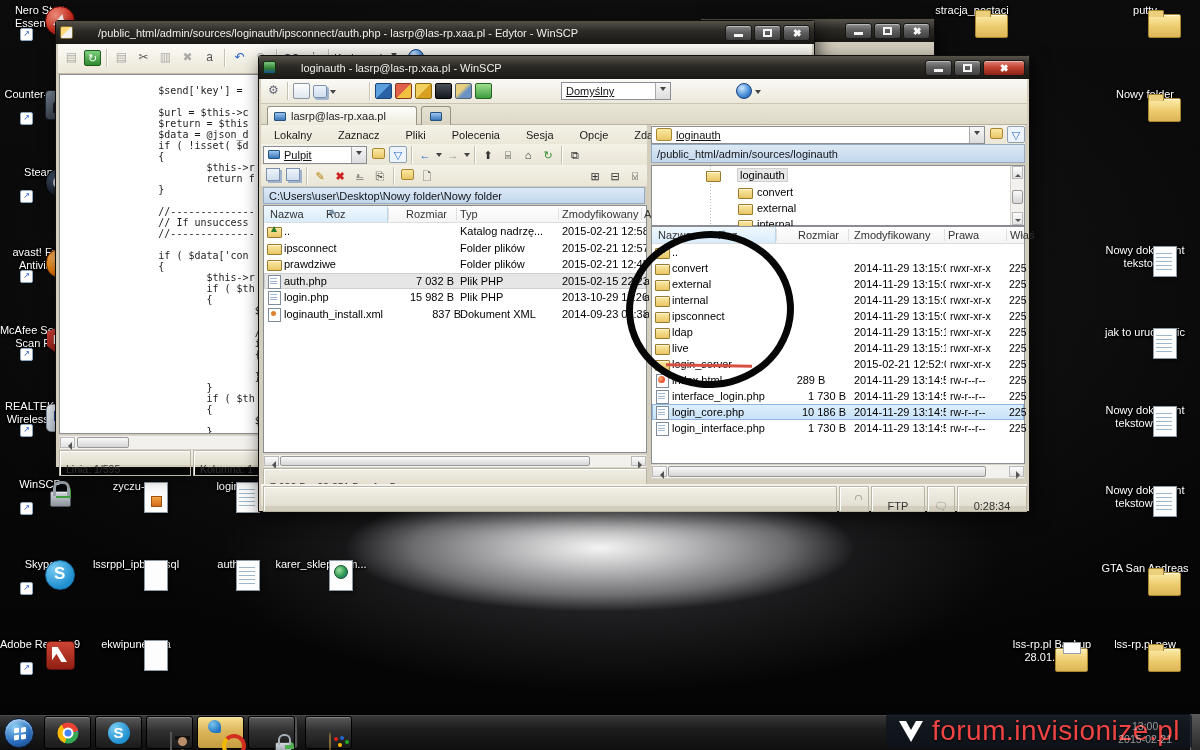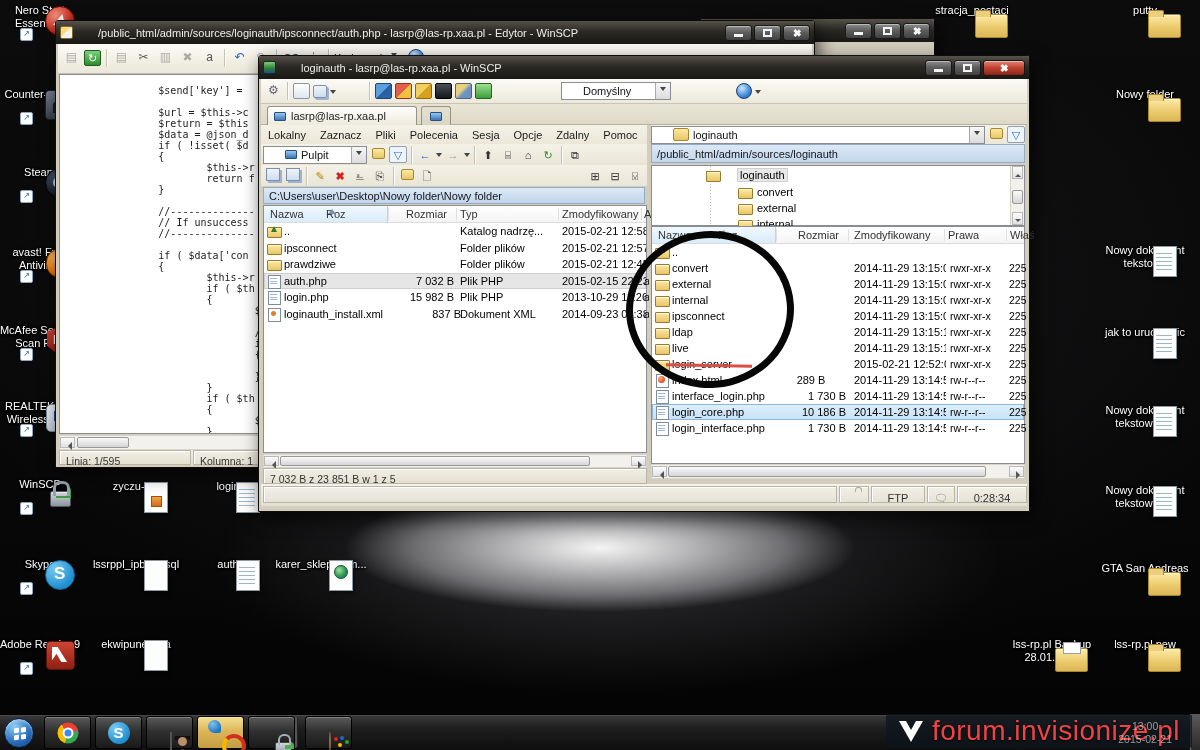--- a/index.html
+++ b/index.html
@@ -101,52 +101,52 @@
   .ecode pre { font-family:"DejaVu Sans Mono", monospace; font-size:10px; line-height:11px;
                color:#1c1c1c; tab-size:8; padding:10px 0 0 2px; }
   .escroll { position:absolute; left:3px; right:3px; bottom:17px; height:15px; background:#f2f1ed; border:1px solid #d7d4ca; }
   .hs-ar { position:absolute; top:1px; bottom:1px; width:15px; background:linear-gradient(#fcfcfc,#e2e2e2); border:1px solid #b9b9b9; }
   .hs-ar::after { content:''; position:absolute; left:5px; top:4px; border:4px solid transparent; }
   .hs-ar.l::after { border-right-color:#555; left:3px; }
   .hs-ar.r::after { border-left-color:#555; left:6px; }
   .hs-th { position:absolute; top:1px; bottom:1px; background:linear-gradient(#fafafa,#d5d5d5); border:1px solid #989898; border-radius:2px; }
   .estatus { position:absolute; left:3px; right:3px; bottom:2px; height:15px; display:flex; gap:2px;
              background:linear-gradient(#f1efe6,#e3dfd0); font-size:10.5px; color:#333; }
-  .scell { border:1px solid #b9b5a5; box-shadow:inset 1px 1px 0 #fff; padding:4px 6px; line-height:13px; }
+  .scell { border:1px solid #b9b5a5; box-shadow:inset 1px 1px 0 #fff; padding:12px 6px; line-height:13px; }
   
   #frag-win { left:700px; top:18px; width:235px; height:58px; z-index:5; }
   
   #winscp-win { left:258px; top:55px; width:772px; height:457px; z-index:20; }
   .wtoolbar { position:absolute; left:2px; right:2px; top:23px; height:25px;
               background:linear-gradient(#fbfaf6,#ece8da); border-bottom:1px solid #c9c4b4;
               display:flex; align-items:center; gap:3px; padding:0 4px; }
   .mini { width:17px; height:16px; border-radius:2px; }
   .mi-gear { font-size:12px; color:#667; text-align:center; line-height:15px; }
   .mi-doc { background:linear-gradient(#fff,#dfe6ee); border:1px solid #8a95a5; }
   .mi-copy { background:linear-gradient(#eef4fb,#cfdded); border:1px solid #7d90ad; box-shadow:2px 2px 0 #9fb3cc; width:14px; height:13px; }
   .mi-sync1 { background:linear-gradient(135deg,#5aa0dd 50%,#2a62a5 50%); border:1px solid #1c4675; }
   .mi-sync2 { background:linear-gradient(135deg,#e0604a 50%,#f0c040 50%); border:1px solid #8a3520; }
   .mi-sync3 { background:linear-gradient(135deg,#f2d060 50%,#d8a020 50%); border:1px solid #8a6a10; }
   .mi-cons { background:linear-gradient(#4a4f58,#15181d); border:1px solid #000; }
   .mi-keys { background:linear-gradient(135deg,#e8d080 40%,#6a92c4 60%); border:1px solid #55636f; }
   .mi-green { background:linear-gradient(#9fdf8f,#3d9e3d); border:1px solid #256325; }
   .mi-globe { width:16px; height:16px; border-radius:50%; background:radial-gradient(circle at 35% 30%, #cfe6ff, #4a90d9 55%, #1c4fa0); border:1px solid #164080; }
   .drop-arrow { width:0; height:0; border:3.5px solid transparent; border-top:4.5px solid #444; margin-top:4px; }
   .combo { background:#fff; border:1px solid #8a8d94; display:flex; align-items:center; font-size:11px;
-           color:#111; padding-left:21px; height:18px; }
+           color:#111; padding-left:4px; height:18px;text-decoration:underline; }
   .combo .cgrip { margin-left:auto; width:15px; align-self:stretch; background:linear-gradient(#f7f7f7,#dcdcdc);
                   border-left:1px solid #aaa; display:flex; justify-content:center; }
   .tabsrow { position:absolute; left:2px; right:2px; top:48px; height:21px; background:linear-gradient(#e9e5d6,#ded9c7); border-bottom:1px solid #b7b2a0; }
   .stab { position:absolute; left:6px; top:2px; width:150px; height:19px; background:linear-gradient(#fefefc,#eeeadd);
           border:1px solid #989381; border-bottom:none; border-radius:3px 3px 0 0; display:flex; gap:5px;
           align-items:center; padding:0 6px; font-size:11px; color:#222; }
   .stab.small { left:160px; width:30px; justify-content:center; background:linear-gradient(#e6e2d2,#d9d4c2); }
   .mon { width:12px; height:9px; flex:none; background:linear-gradient(#9cc6ee,#3a77b8); border:1px solid #24527f; border-radius:1px; }
   .menurow { position:absolute; left:2px; top:69px; width:386px; height:19px; background:linear-gradient(#f4f1e7,#ebe7d8); display:flex; align-items:center; }
-  .menuitem { font-size:11px; color:#1a1a1a; padding:0 7px; line-height:18px; }
+  .menuitem { font-size:11px; color:#1a1a1a; padding:0 13px; line-height:18px; }
   .rtoprow { position:absolute; left:392px; top:69px; width:374px; height:19px; display:flex; gap:2px; align-items:center; background:linear-gradient(#f4f1e7,#ebe7d8); }
   .row2 { position:absolute; left:2px; top:88px; width:386px; height:21px; background:linear-gradient(#f4f1e7,#e9e5d6); display:flex; gap:2px; align-items:center; padding:0 2px; }
   .pathbar { background:linear-gradient(#dce9f6,#c2d6eb); border:1px solid #94abc2; color:#15151a; font-size:11px;
              display:flex; align-items:center; padding:0 5px; height:17px; overflow:hidden; white-space:nowrap; }
   .navb { width:18px; height:17px; border-radius:2px; border:1px solid transparent; font-size:11px; line-height:16px; text-align:center; color:#333; }
   .navb.blue { color:#1c62c9; font-weight:bold; }
   .navb.dim { color:#999; }
   .fold-sm { width:16px; height:13px; background:linear-gradient(#fce9a2,#e8c667); border:1px solid #a8862f; border-radius:2px; }
   .lbtnrow { position:absolute; left:2px; top:109px; width:386px; height:21px; background:linear-gradient(#f4f1e7,#e9e5d6); display:flex; gap:2px; align-items:center; padding:0 3px; }
   .panelbox { position:absolute; background:#fff; border:1px solid #8a8d94; }

